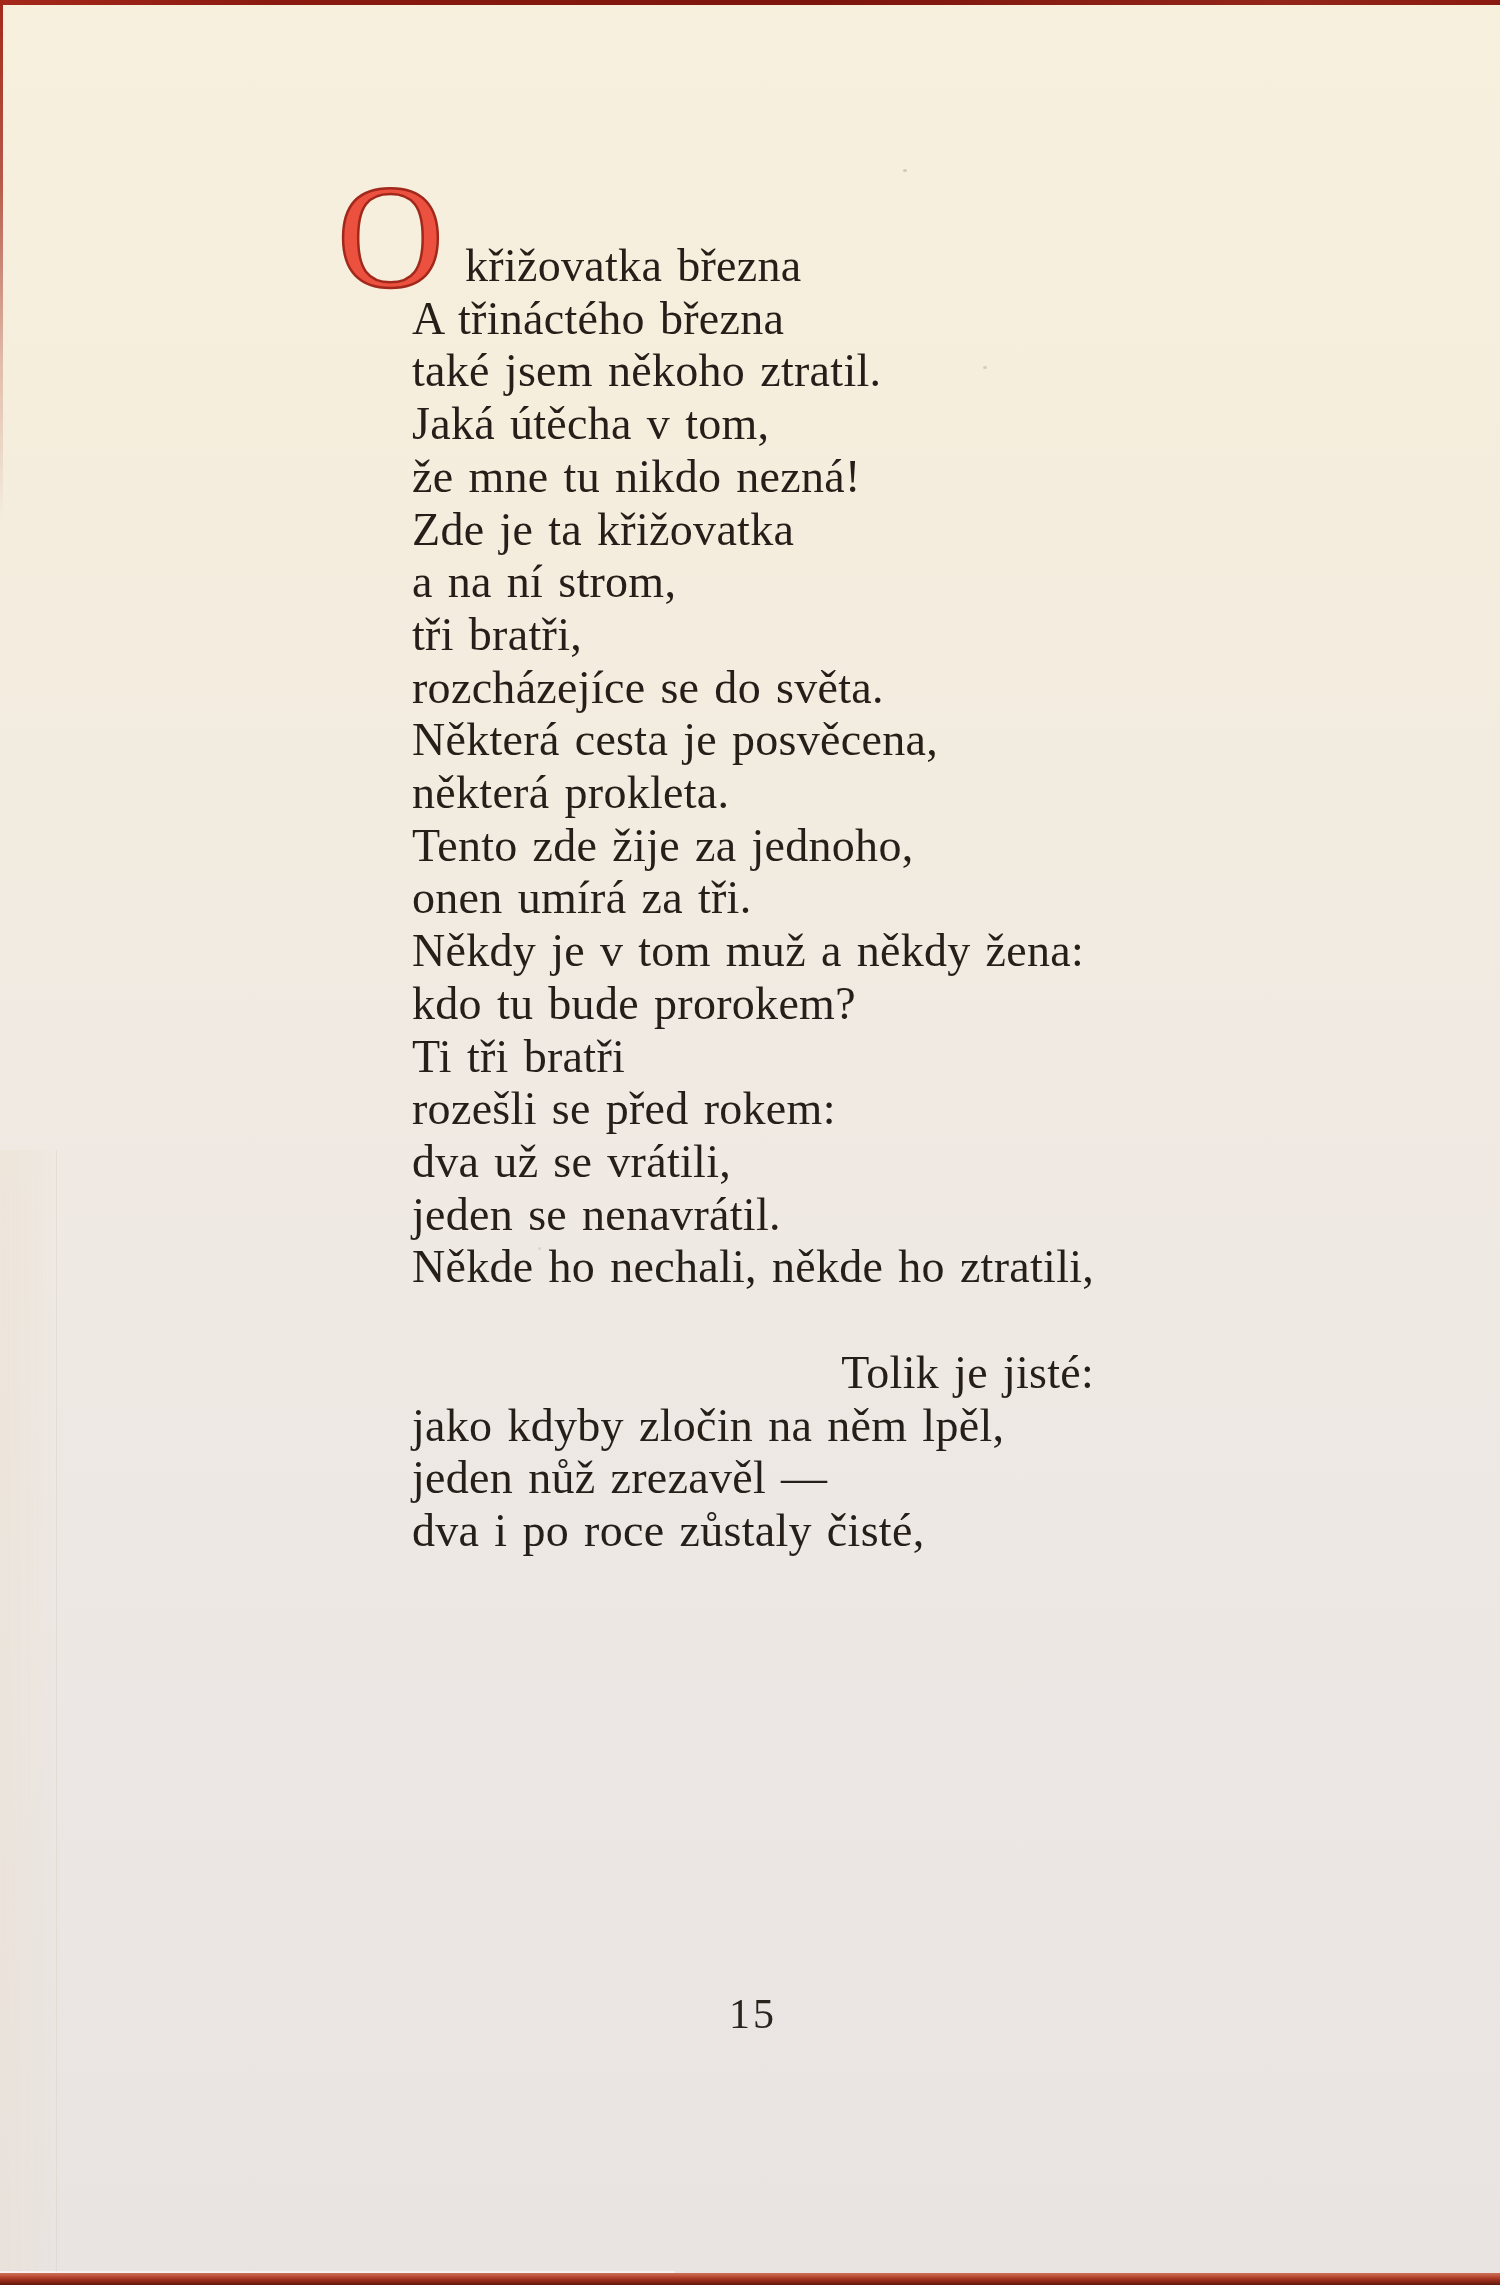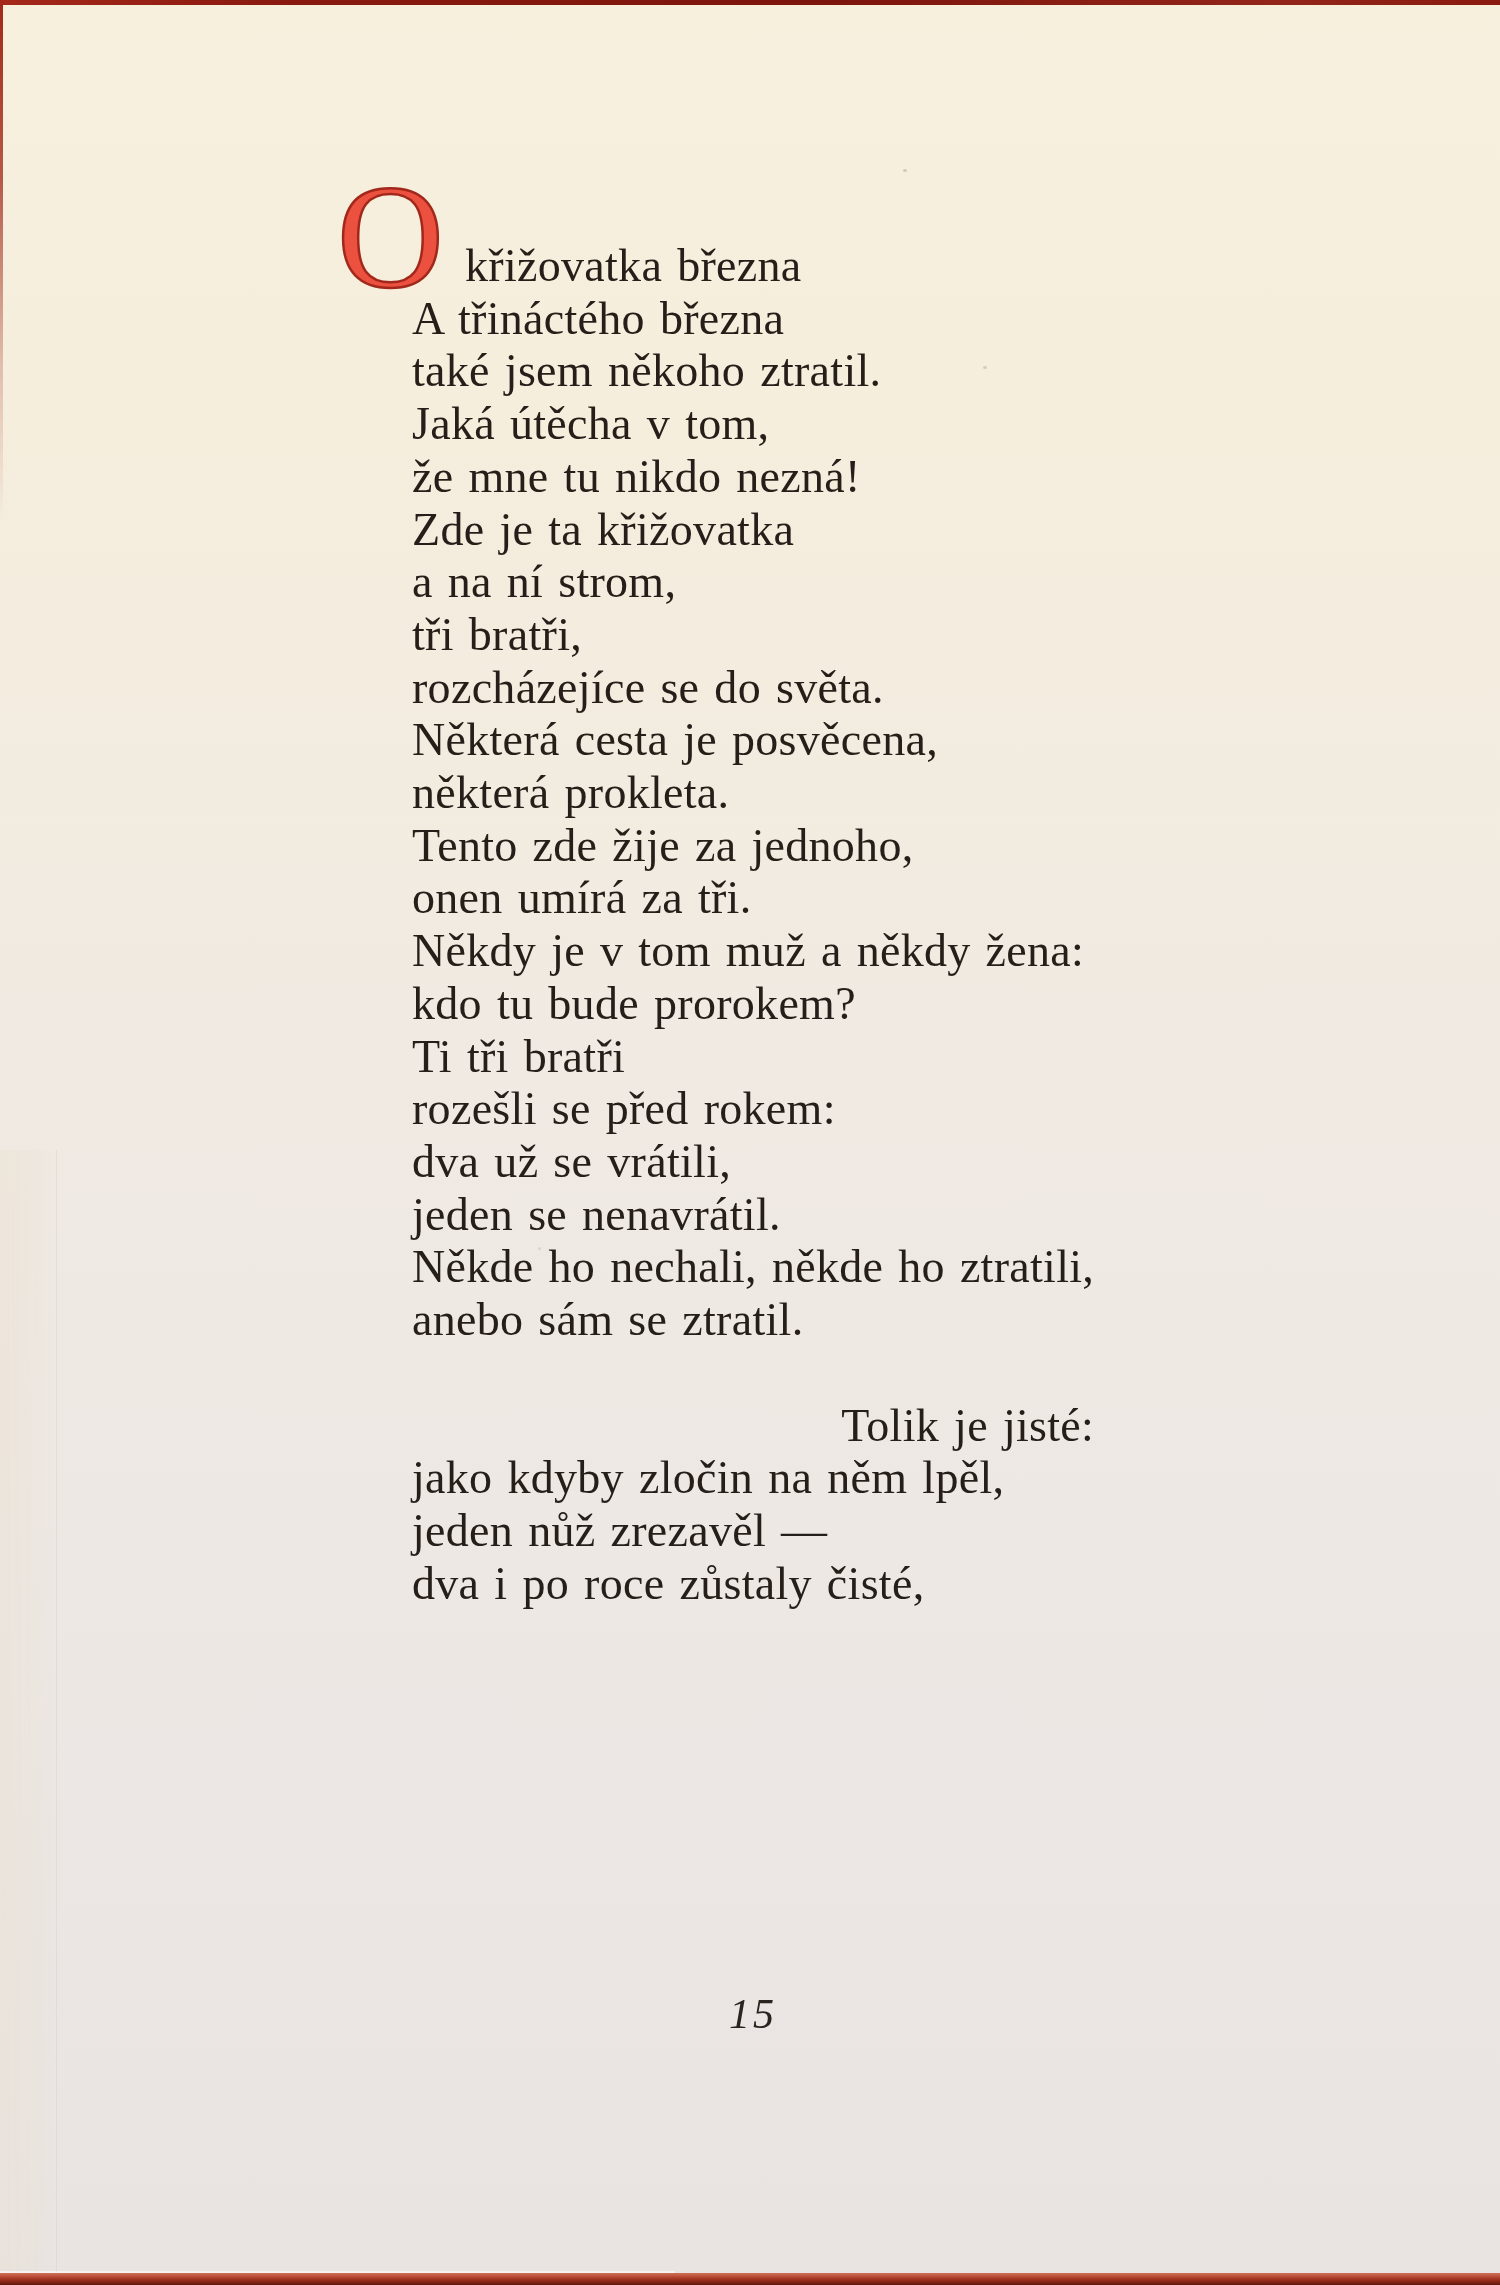--- a/index.html
+++ b/index.html
@@ -63,21 +63,20 @@
   }
 
   
   .page-number {
     position: absolute; top: 1988px; left: 0; width: 100%;
     padding-left: 6px; box-sizing: border-box;
     text-align: center;
     font-size: 42px; line-height: 52px;
     letter-spacing: 3px;
     color: #2a241e;
-    font-style: italic;
   }
 
   
   .speck { position: absolute; border-radius: 50%; background: #8a8377; }
   .speck-1 { left: 903px; top: 169px; width: 4px; height: 3px; opacity: 0.35; }
   .speck-2 { left: 983px; top: 366px; width: 4px; height: 3px; opacity: 0.3; }
   .speck-3 { left: 538px; top: 1247px; width: 3px; height: 3px; opacity: 0.2; }
 </style>
 </head>
 <body>
@@ -100,21 +99,20 @@
   <div class="line">některá prokleta.</div>
   <div class="line">Tento zde žije za jednoho,</div>
   <div class="line">onen umírá za tři.</div>
   <div class="line">Někdy je v tom muž a někdy žena:</div>
   <div class="line">kdo tu bude prorokem?</div>
   <div class="line">Ti tři bratři</div>
   <div class="line">rozešli se před rokem:</div>
   <div class="line">dva už se vrátili,</div>
   <div class="line">jeden se nenavrátil.</div>
   <div class="line">Někde ho nechali, někde ho ztratili,</div>
-  <div class="line">anebo sám se ztratil.</div>
   <div class="line stanza-start">Tolik je jisté:</div>
   <div class="line">jako kdyby zločin na něm lpěl,</div>
   <div class="line">jeden nůž zrezavěl —</div>
   <div class="line">dva i po roce zůstaly čisté,</div>
 </div>
 
 <div class="page-number">15</div>
 
 <div class="speck speck-1"></div>
 <div class="speck speck-2"></div>

